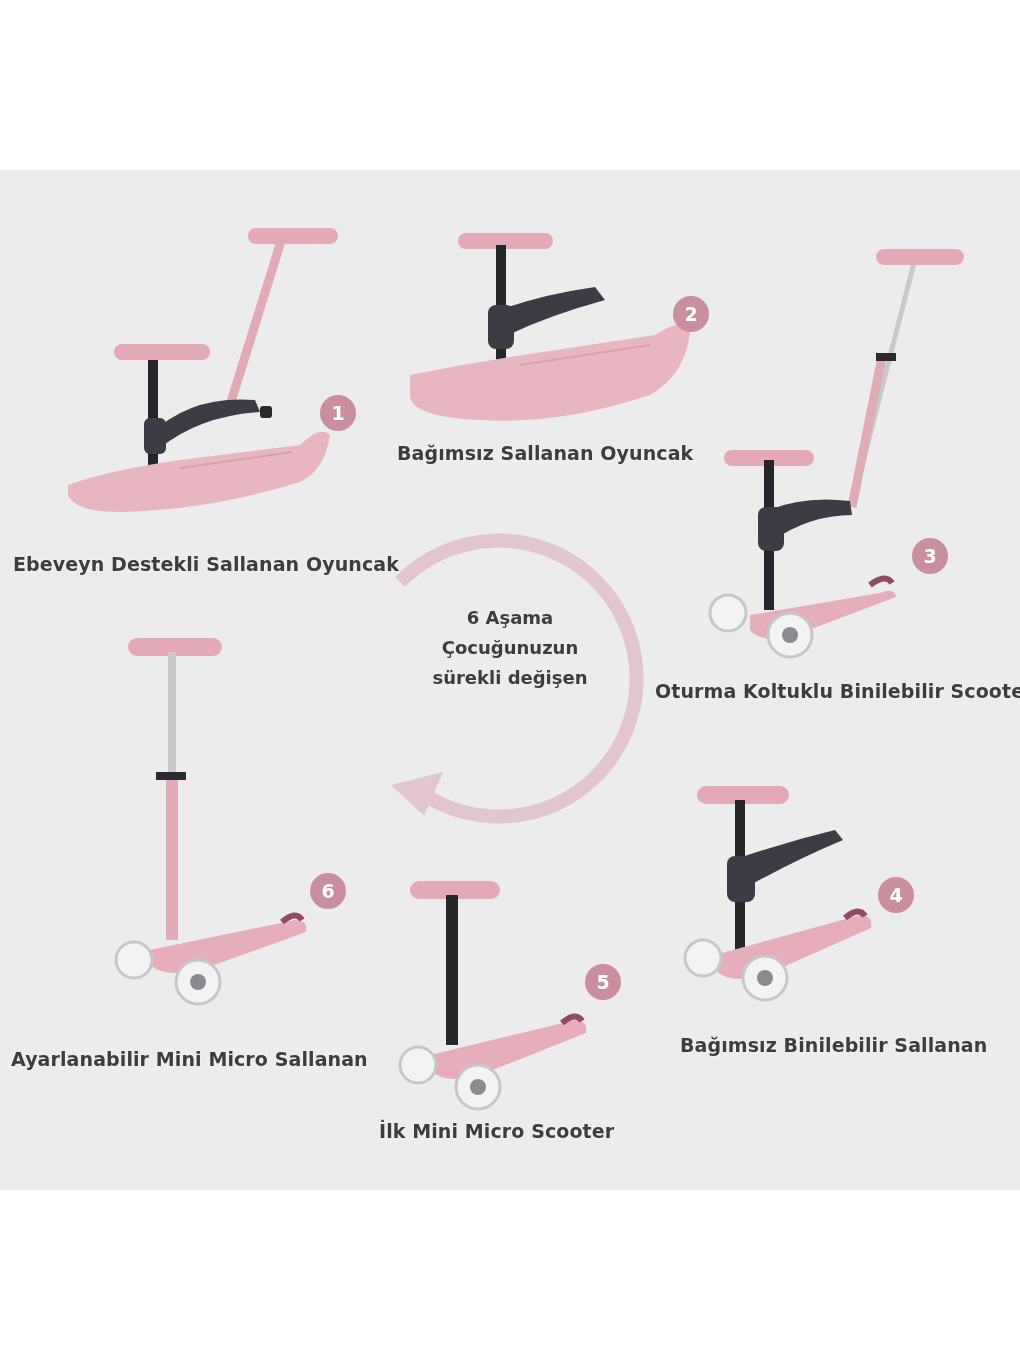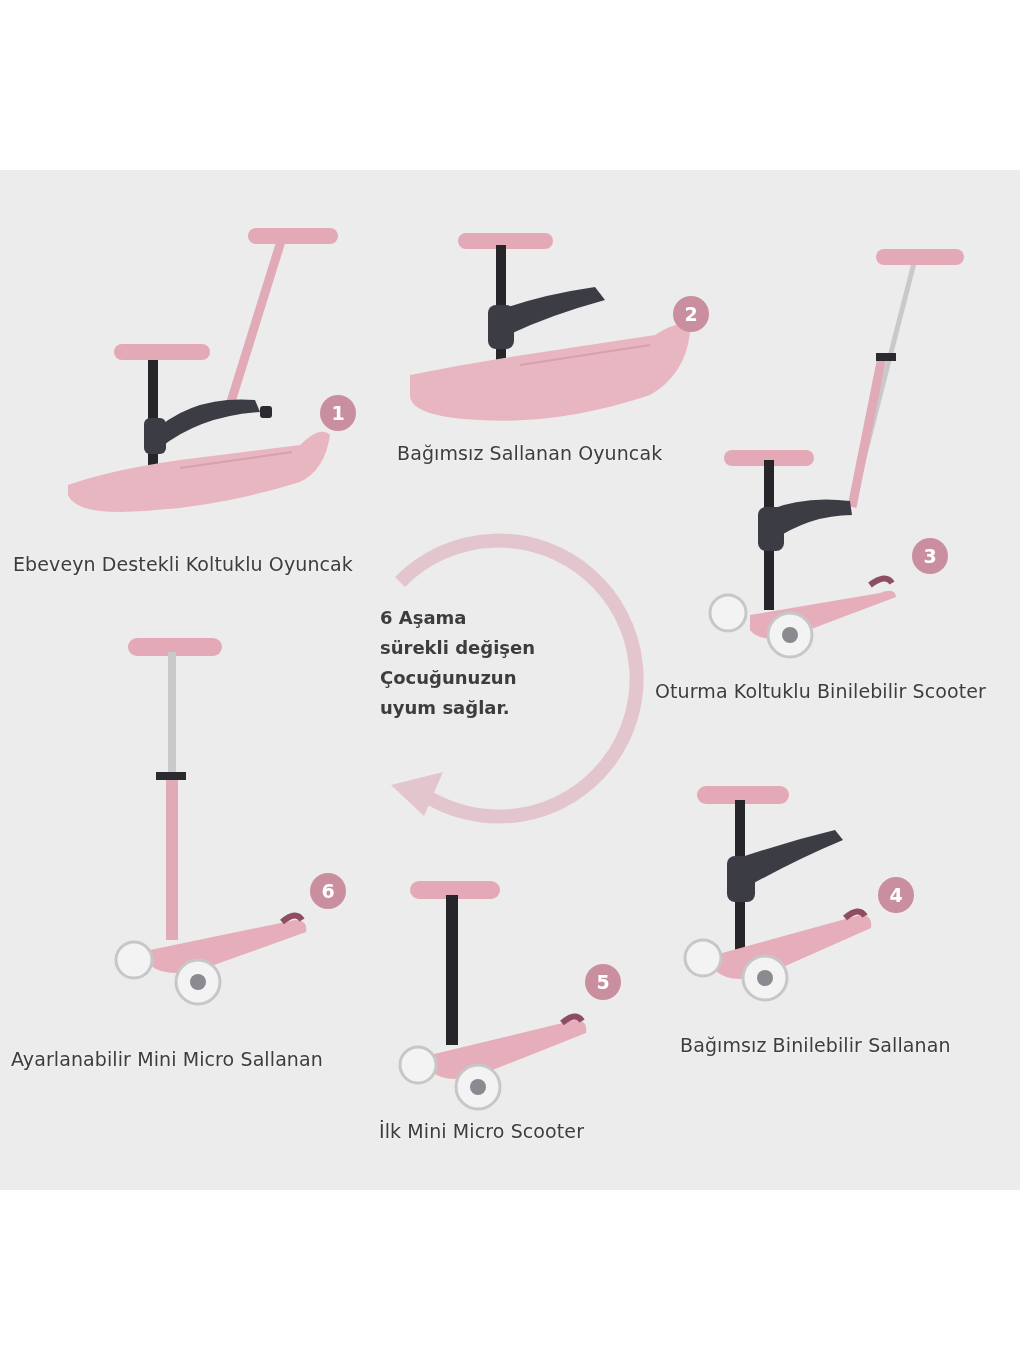--- a/index.html
+++ b/index.html
@@ -6,69 +6,68 @@
     body {
       width: 1020px; height: 1360px; background: #ffffff;
       position: relative; overflow: hidden;
       font-family: "DejaVu Sans", sans-serif;
     }
     .panel {
       position: absolute; left: 0; top: 170px; width: 1020px; height: 1020px;
       background: #ececec;
     }
     .stage-label {
-      position: absolute; color: #3d3d3f; font-weight: normal; font-size: 19px;
+      position: absolute; color: #3d3d3f; font-weight: bold; font-size: 19px;
       white-space: nowrap; letter-spacing: 0.1px;
       text-shadow: 0 0 3px #f5f5f5;
     }
     .badge {
       position: absolute; width: 36px; height: 36px; border-radius: 50%;
       color: #ffffff; font-weight: bold; font-size: 19px;
       display: flex; align-items: center; justify-content: center;
       font-family: "DejaVu Sans", sans-serif;
     }
     .center-text {
       position: absolute; left: 380px; top: 603px; width: 260px;
-      text-align: left; color: #3d3d3f; font-weight: bold; font-size: 18px;
+      text-align: center; color: #3d3d3f; font-weight: bold; font-size: 18px;
       line-height: 30px;
     }
     .center-text div { white-space: nowrap; }
     svg.product { position: absolute; overflow: visible; }
     .cycle { position: absolute; left: 0; top: 0; }
   </style>
 </head>
 <body>
 
 <div class="panel"></div>
 
 <svg class="cycle" width="1020" height="1360" viewBox="0 0 1020 1360">
   <path d="M 400 582 A 138 138 0 1 1 420 792" fill="none" stroke="#e3c6cd" stroke-width="14" stroke-linecap="butt"></path>
   <polygon points="391,785 443,772 424,816" fill="#e3c6cd"></polygon>
 </svg>
 
 <div class="center-text">
   <div>6 Aşama</div>
+  <div>Çocuğunuzun</div>
   <div>sürekli değişen</div>
-  <div>Çocuğunuzun</div>
-  <div>uyum sağlar.</div>
 </div>
 
 <svg class="product" style="left:60px;top:220px" width="300" height="300" viewBox="0 0 300 300">
   <line x1="170" y1="185" x2="222" y2="18" stroke="#e0aab6" stroke-width="9" stroke-linecap="round"></line>
   <rect x="188" y="8" width="90" height="16" rx="8" fill="#e3a9b7"></rect>
   <rect x="200" y="186" width="12" height="12" rx="3" fill="#2b2b2f"></rect>
   <path d="M 90 215 Q 130 175 195 180 L 200 192 Q 140 196 100 228 Z" fill="#3c3d44"></path>
   <rect x="88" y="135" width="10" height="120" fill="#25252a"></rect>
   <rect x="54" y="124" width="96" height="16" rx="8" fill="#e3a9b7"></rect>
   <rect x="84" y="198" width="22" height="36" rx="6" fill="#3c3d44"></rect>
   <path d="M 8 265 Q 50 250 120 240 L 240 225 Q 260 205 270 215 Q 265 250 240 262 Q 150 290 60 292 Q 15 292 8 275 Z" fill="#e8b6c1"></path>
   <path d="M 120 248 L 232 232" stroke="#d89fae" stroke-width="2" fill="none"></path>
 </svg>
 <div class="badge" style="left:320px;top:395px;background:#c98f9e">1</div>
-<div class="stage-label" style="left:13px;top:553px">Ebeveyn Destekli Koltuklu Oyuncak</div>
+<div class="stage-label" style="left:13px;top:553px">Ebeveyn Destekli Sallanan Oyuncak</div>
 
 <svg class="product" style="left:400px;top:225px" width="290" height="200" viewBox="0 0 290 200">
   <rect x="58" y="8" width="95" height="16" rx="8" fill="#e3a9b7"></rect>
   <rect x="96" y="20" width="10" height="140" fill="#25252a"></rect>
   <path d="M 100 85 Q 140 70 195 62 L 205 75 Q 150 90 108 110 Z" fill="#3c3d44"></path>
   <rect x="88" y="80" width="26" height="44" rx="8" fill="#3c3d44"></rect>
   <path d="M 10 150 Q 60 140 110 132 L 255 110 Q 285 90 290 108 Q 285 150 250 170 Q 160 200 80 195 Q 10 192 10 170 Z" fill="#e8b6c1"></path>
   <path d="M 120 140 L 250 120" stroke="#d89fae" stroke-width="2" fill="none"></path>
 </svg>
 <div class="badge" style="left:673px;top:296px;background:#c98f9e">2</div>

